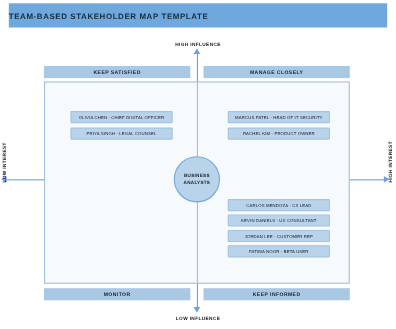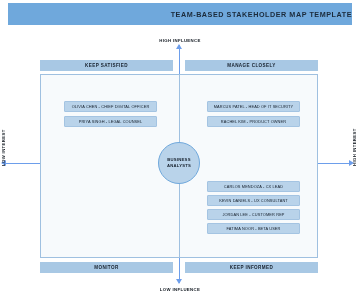--- a/index.html
+++ b/index.html
@@ -18,21 +18,21 @@
   
   #title-banner {
     position: absolute;
     left: 8px;
     top: 3px;
     width: 344px;
     height: 22px;
     background: #6fa8dc;
     display: flex;
     align-items: center;
-    justify-content: flex-end;
+    justify-content: flex-start;
   }
   #title-banner .title-text {
     color: #1b2a3a;
     font-size: 7.2px;
     font-weight: bold;
     letter-spacing: 0.55px;
     white-space: nowrap;
   }
 
   

